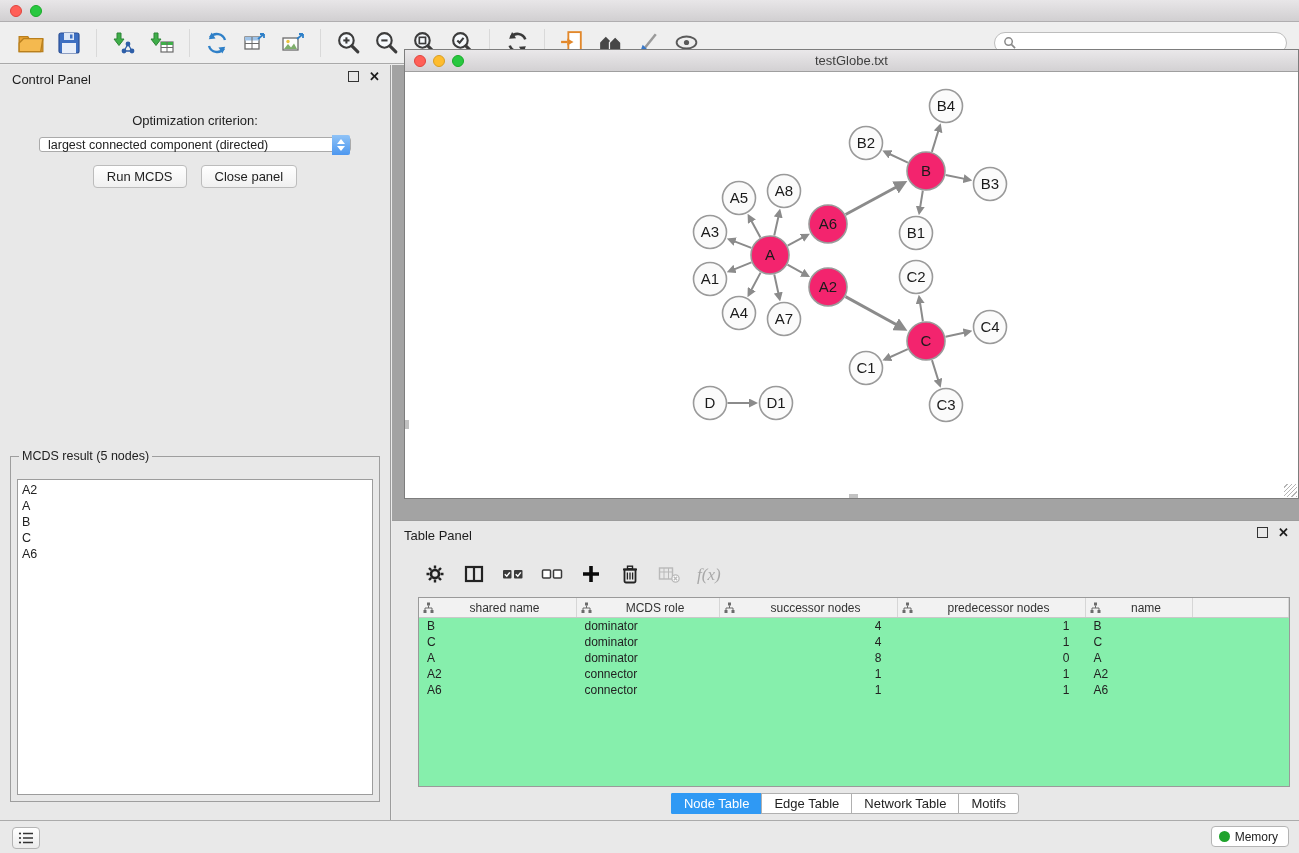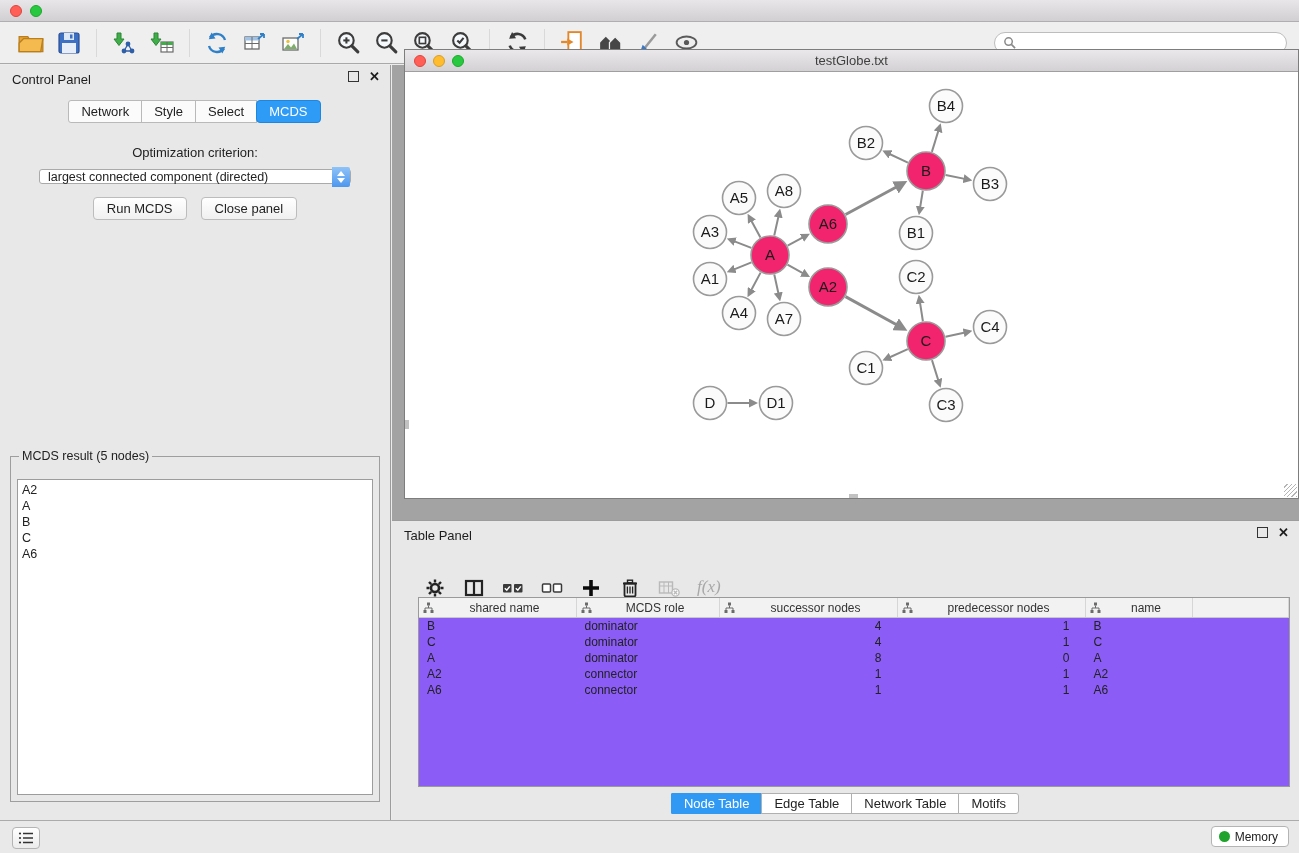--- a/index.html
+++ b/index.html
@@ -59,24 +59,24 @@
   .net-lights{position:absolute;left:9px;top:5px;display:flex;gap:7px;}
   .net-canvas{position:absolute;left:0;top:22px;right:0;bottom:0;background:#fff;overflow:hidden;}
   .net-canvas svg{position:absolute;left:0;top:0;}
   .resize-corner{position:absolute;right:1px;bottom:1px;width:13px;height:13px;
      background:repeating-linear-gradient(135deg,transparent 0 2px,#b5b5b5 2px 3px);}
   .grip-left{position:absolute;left:0;top:348px;width:4px;height:9px;background:#c2c2c2;}
   .grip-bottom{position:absolute;left:444px;bottom:0;width:9px;height:4px;background:#c2c2c2;}
   
   .tp{position:absolute;left:392px;top:520px;width:907px;height:300px;background:#e8e8e8;
       border-top:1px solid #9c9c9c;box-sizing:border-box;}
-  .tp-toolbar{position:absolute;left:32px;top:56px;height:30px;display:flex;align-items:flex-start;gap:17px;}
+  .tp-toolbar{position:absolute;left:32px;top:34px;height:30px;display:flex;align-items:flex-end;gap:17px;}
   .tp-ico{display:flex;align-items:center;justify-content:center;width:22px;height:22px;}
   .fx-label{font-family:"Liberation Serif",serif;font-style:italic;font-size:17px;color:#a8a8a8;}
-  .tp-table-wrap{position:absolute;left:26px;right:9px;top:76px;height:190px;background:#8b5cf6;
+  .tp-table-wrap{position:absolute;left:26px;right:9px;top:76px;height:190px;background:#86efac;
                  border:1px solid #9a9a9a;box-sizing:border-box;overflow:hidden;}
   table{border-collapse:collapse;width:100%;table-layout:fixed;}
   th{background:#f2f2f2;border-right:1px solid #d6d6d6;border-bottom:1px solid #c9c9c9;height:19px;
      font-weight:normal;font-size:12px;color:#333;position:relative;text-align:center;padding:0 4px 0 18px;
      white-space:nowrap;overflow:hidden;}
   th .th-ico{position:absolute;left:4px;top:4px;}
   th.filler{padding:0;}
   td{font-size:12px;height:16px;padding:0 8px;white-space:nowrap;overflow:hidden;}
   .col0{width:135px;} .col1{width:120px;} .col2{width:155px;} .col3{width:165px;} .col4{width:84px;}
   td.col2,td.col3{text-align:right;padding-right:16px;}
@@ -240,26 +240,20 @@
 </div>
 
 <div class="cp">
   <div class="panel-header">
     <span>Control Panel</span>
     <span class="win-btns">
       <span class="float-btn"></span>
       <span class="close-btn">✕</span>
     </span>
   </div>
-  <div class="cp-tabs">
-      <div class="cp-tab">Network</div>
-      <div class="cp-tab">Style</div>
-      <div class="cp-tab">Select</div>
-      <div class="cp-tab active">MCDS</div>
-    </div>
   <div class="opt-label">Optimization criterion:</div>
   <div class="combo">
     <span class="combo-text">largest connected component (directed)</span>
     <span class="combo-btn">
       <svg width="8" height="5" viewBox="0 0 8 5">
           <path d="M0 5 L4 0 L8 5 z" fill="#fff"></path>
         </svg>
       <svg width="8" height="5" viewBox="0 0 8 5">
           <path d="M0 0 L4 5 L8 0 z" fill="#fff"></path>
         </svg>

